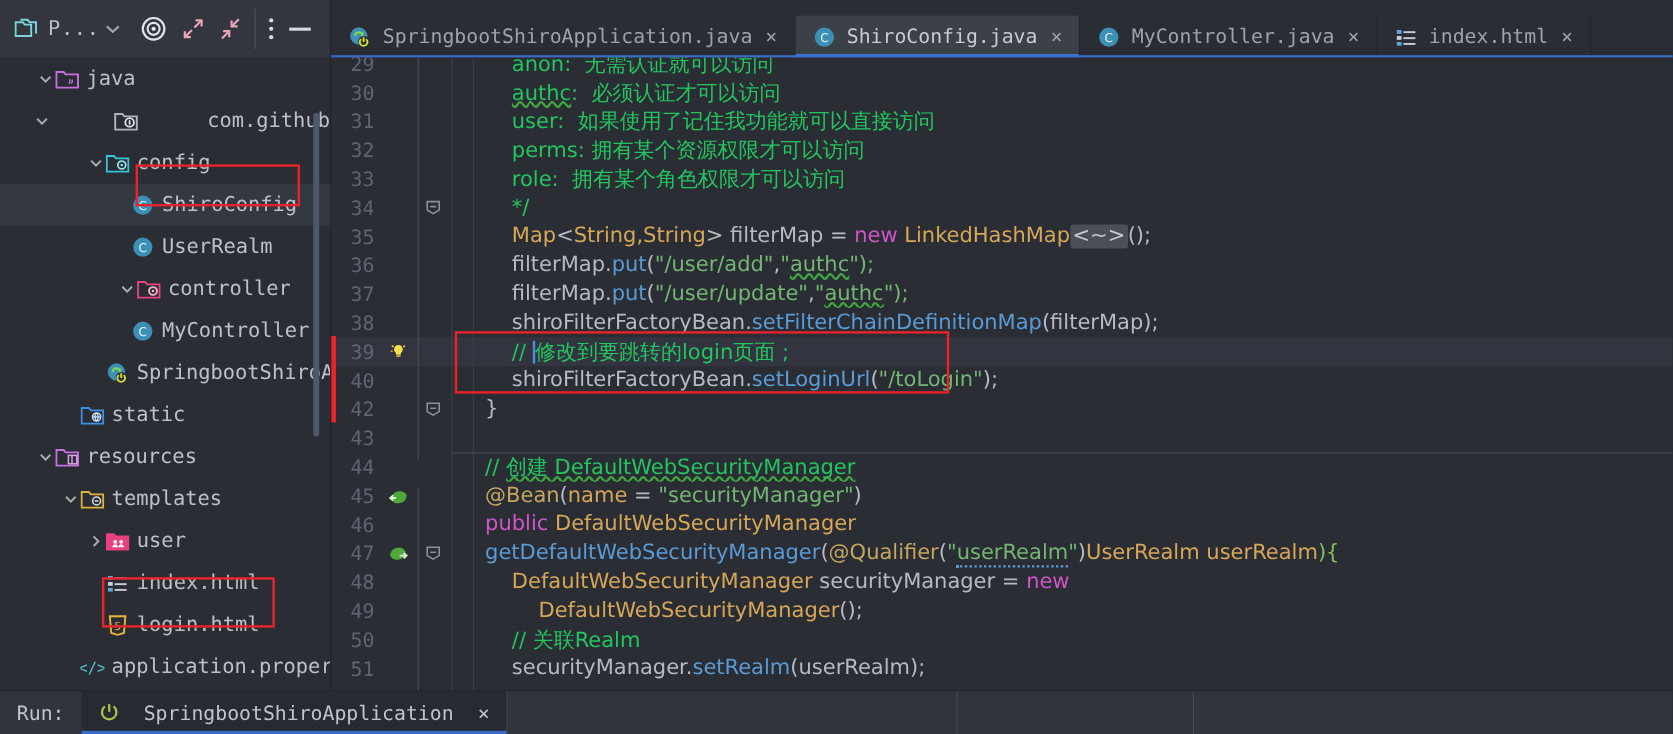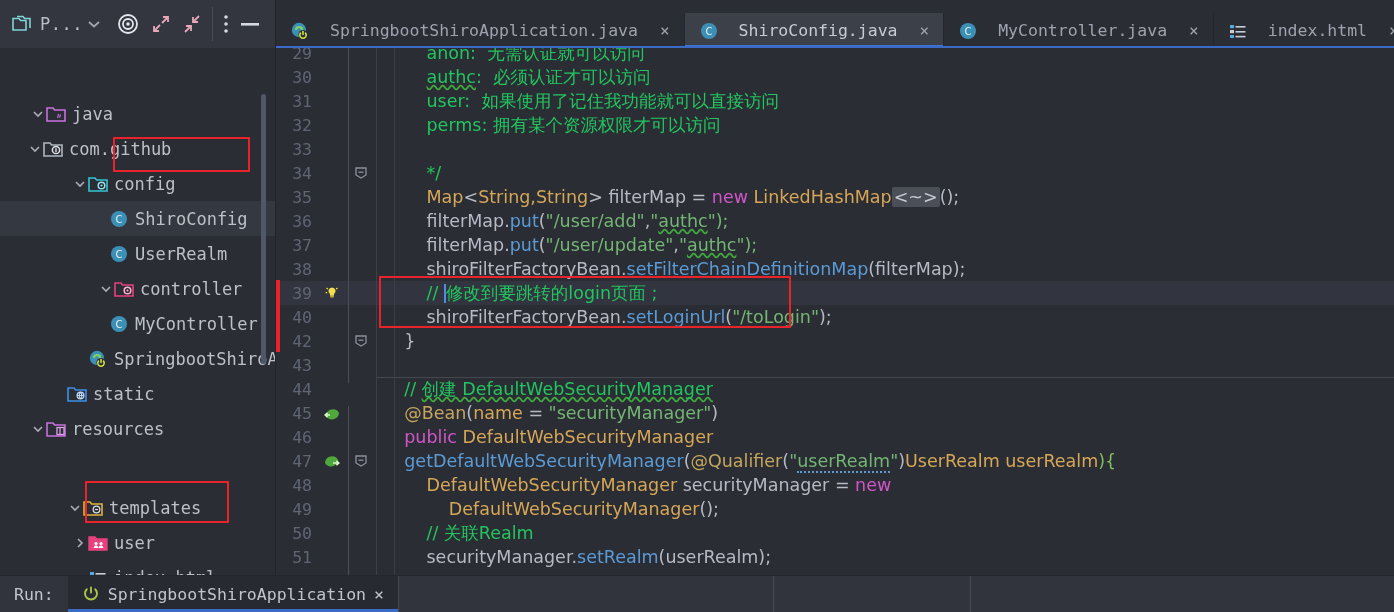--- a/index.html
+++ b/index.html
@@ -63,21 +63,21 @@
     position: absolute; right: 9px; top: 94px;
     width: 5px; height: 270px; border-radius: 3px;
     background: #4E5868;
   }
   .red-box { position: absolute; border: 2px solid #E8232A; pointer-events: none; }
 
   
   .editor-area { flex: 1; min-width: 0; display: flex; flex-direction: column; background: #2B2D35; position: relative; }
   .tabbar { height: 48px; flex: 0 0 48px; background: #2B2D35; display: flex; align-items: stretch; position: relative; }
   .tab {
-    display: flex; align-items: center; gap: 20px;
+    display: flex; align-items: center; gap: 9px;
     padding: 0 14px; cursor: pointer; position: relative;
     font-size: 16.5px; color: #9DA3AE;
     font-family: "DejaVu Sans Mono", monospace;
     border-right: 1px solid #232630;
     margin-top: 13px;
   }
   .tab.active { background: #3C4049; color: #C7CCD4; }
   .tab.active::after {
     content: ""; position: absolute; left: 0; right: 0; bottom: 0;
     height: 3px; background: #4374D4;
@@ -132,21 +132,21 @@
     height: 37px; flex: 0 0 37px; background: #31343C;
     display: flex; align-items: stretch; position: relative;
     border-top: 1px solid #24262D;
   }
   .run-label {
     display: flex; align-items: center; padding: 0 14px;
     color: #C0C5CD; font-size: 16.5px;
     font-family: "DejaVu Sans Mono", monospace;
   }
   .run-tab {
-    display: flex; align-items: center; gap: 8px; padding: 0 14px;
+    display: flex; align-items: center; gap: 20px; padding: 0 14px;
     background: #272A31; position: relative; cursor: pointer;
   }
   .run-tab-text { color: #C0C5CD; font-size: 16.5px; font-family: "DejaVu Sans Mono", monospace; }
   .run-tab::after {
     content: ""; position: absolute; left: 0; right: 0; bottom: 0; height: 3px; background: #3A6BC9;
   }
   .bb-seg { border-left: 1px solid #454952; }
   .bb-flex { flex: 1; }
   .bb-w1 { width: 375px; }
   .bb-w2 { width: 197px; }
@@ -211,35 +211,35 @@
         <div class="tb-gap"></div>
         <span class="tb-icon" style="margin-right:8px;">
           <svg width="22" height="10" viewBox="0 0 22 10">
               <rect x="2" y="4" width="18" height="2.6" fill="#D5DAE2"></rect>
             </svg>
         </span>
         <div class="tb-spacer"></div>
       </div>
 
       <div class="tree" id="tree">
-          <div class="trow" style="padding-left: 31px; margin-top: 48px;">
+          <div class="trow" style="padding-left: 31px;">
             <span class="twist">
               <svg width="12" height="12" viewBox="0 0 12 12">
                 <path d="M2 4l4 4 4-4" fill="none" stroke="#A9AEB6" stroke-width="1.6"></path>
               </svg>
             </span>
             <span class="ticon">
               <svg width="20" height="20" viewBox="0 0 20 20">
                 <path d="M1 4h6l1.6 2H19v11H1z" fill="none" stroke="#C96FE0" stroke-width="1.6"></path>
                 <path d="M12 10c1.5 1.5-1 2.5 0 4M14 10.5c1.2 1.2-.8 2 0 3.2" stroke="#C96FE0" stroke-width="1.2" fill="none"></path>
               </svg>
             </span>
             <span class="tlabel">java</span>
           </div>
-          <div class="trow" style="padding-left: 28px;">
+          <div class="trow" style="padding-left: 28px; justify-content: space-between;">
             <span class="twist">
               <svg width="12" height="12" viewBox="0 0 12 12">
                 <path d="M2 4l4 4 4-4" fill="none" stroke="#A9AEB6" stroke-width="1.6"></path>
               </svg>
             </span>
             <span class="ticon">
               <svg width="20" height="20" viewBox="0 0 20 20">
                 <path d="M1 4h6l1.6 2H19v11H1z" fill="none" stroke="#B0B6C0" stroke-width="1.6"></path>
                 <circle cx="13" cy="11" r="3.6" fill="none" stroke="#E0E4EA" stroke-width="1.5"></circle>
                 <path d="M13 9.3v3.6" stroke="#E0E4EA" stroke-width="1.4"></path>
@@ -360,21 +360,21 @@
             </span>
             <span class="ticon">
               <svg width="20" height="20" viewBox="0 0 20 20">
                 <path d="M1 4h6l1.6 2H19v11H1z" fill="none" stroke="#C96FE0" stroke-width="1.6"></path>
                 <rect x="11" y="8.5" width="7" height="7" fill="none" stroke="#D9A2E8" stroke-width="1.3"></rect>
                 <path d="M14 8.5v7" stroke="#D9A2E8" stroke-width="1.2"></path>
               </svg>
             </span>
             <span class="tlabel">resources</span>
           </div>
-          <div class="trow" style="padding-left: 68px; margin-top: 44px;">
+          <div class="trow" style="padding-left: 52px;">
             <span class="twist">
               <svg width="12" height="12" viewBox="0 0 12 12">
                 <path d="M2 4l4 4 4-4" fill="none" stroke="#A9AEB6" stroke-width="1.6"></path>
               </svg>
             </span>
             <span class="ticon">
               <svg width="20" height="20" viewBox="0 0 20 20">
                 <path d="M1 4h6l1.6 2H19v11H1z" fill="none" stroke="#E0B23A" stroke-width="1.6"></path>
                 <circle cx="13.5" cy="11.5" r="3.3" fill="none" stroke="#D6DCE4" stroke-width="1.3"></circle>
                 <path d="M12 11.5h3" stroke="#D6DCE4" stroke-width="1.2"></path>
@@ -506,21 +506,21 @@
           <div class="tabbar-fill"></div>
           <div class="tabbar-underline"></div>
       </div>
 
       <div class="code-wrap">
         <div class="code-rows" id="coderows" style="margin-top:-7px;">
             <div class="crow"><span class="gut-num">29</span><span class="gut-icons"></span><span class="gut-fold"></span><span class="code-text"><span class="cmt">        anon:  无需认证就可以访问</span></span></div>
             <div class="crow"><span class="gut-num">30</span><span class="gut-icons"></span><span class="gut-fold"></span><span class="code-text"><span class="idn">        </span><span class="cmt sqig">authc</span><span class="cmt">:  必须认证才可以访问</span></span></div>
             <div class="crow"><span class="gut-num">31</span><span class="gut-icons"></span><span class="gut-fold"></span><span class="code-text"><span class="cmt">        user:  如果使用了记住我功能就可以直接访问</span></span></div>
             <div class="crow"><span class="gut-num">32</span><span class="gut-icons"></span><span class="gut-fold"></span><span class="code-text"><span class="cmt">        perms: 拥有某个资源权限才可以访问</span></span></div>
-            <div class="crow"><span class="gut-num">33</span><span class="gut-icons"></span><span class="gut-fold"></span></div>
+            <div class="crow"><span class="gut-num">33</span><span class="gut-icons"></span><span class="gut-fold"></span><span class="code-text"><span class="cmt">        role:  拥有某个角色权限才可以访问</span></span></div>
             <div class="crow"><span class="gut-num">34</span><span class="gut-icons"></span><span class="gut-fold"><svg width="16" height="16" viewBox="0 0 16 16">
                   <path d="M3 3v7l5 3 5-3V3z" fill="none" stroke="#8A909B" stroke-width="1.3"></path>
                   <path d="M5.5 7.2h5" stroke="#8A909B" stroke-width="1.3"></path>
                 </svg></span><span class="code-text"><span class="cmt">        */</span></span></div>
             <div class="crow"><span class="gut-num">35</span><span class="gut-icons"></span><span class="gut-fold"></span><span class="code-text"><span class="idn">        </span><span class="typ">Map</span><span class="idn">&lt;</span><span class="typ">String,String</span><span class="idn">&gt;</span><span class="idn"> filterMap = </span><span class="kw">new</span><span class="idn"> </span><span class="typ">LinkedHashMap</span><span style="background: rgb(75, 79, 88); color: rgb(197, 202, 211); border-radius: 2px; padding: 0px 2px;">&lt;~&gt;</span><span class="idn">();</span></span></div>
             <div class="crow"><span class="gut-num">36</span><span class="gut-icons"></span><span class="gut-fold"></span><span class="code-text"><span class="idn">        filterMap.</span><span class="mth">put</span><span class="idn">(</span><span class="str">"/user/add"</span><span class="idn">,</span><span class="str">"</span><span class="str sqig">authc</span><span class="str">");</span></span></div>
             <div class="crow"><span class="gut-num">37</span><span class="gut-icons"></span><span class="gut-fold"></span><span class="code-text"><span class="idn">        filterMap.</span><span class="mth">put</span><span class="idn">(</span><span class="str">"/user/update"</span><span class="idn">,</span><span class="str">"</span><span class="str sqig">authc</span><span class="str">");</span></span></div>
             <div class="crow"><span class="gut-num">38</span><span class="gut-icons"></span><span class="gut-fold"></span><span class="code-text"><span class="idn">        shiroFilterFactoryBean.</span><span class="mth">setFilterChainDefinitionMap</span><span class="idn">(filterMap);</span></span></div>
             <div class="crow caret"><span class="gut-num">39</span><span class="gut-icons"><svg width="18" height="18" viewBox="0 0 18 18">
                   <path d="M9 3.5a3.6 3.6 0 0 1 2 6.6v1.6H7v-1.6A3.6 3.6 0 0 1 9 3.5z" fill="#F2DD4E"></path>

